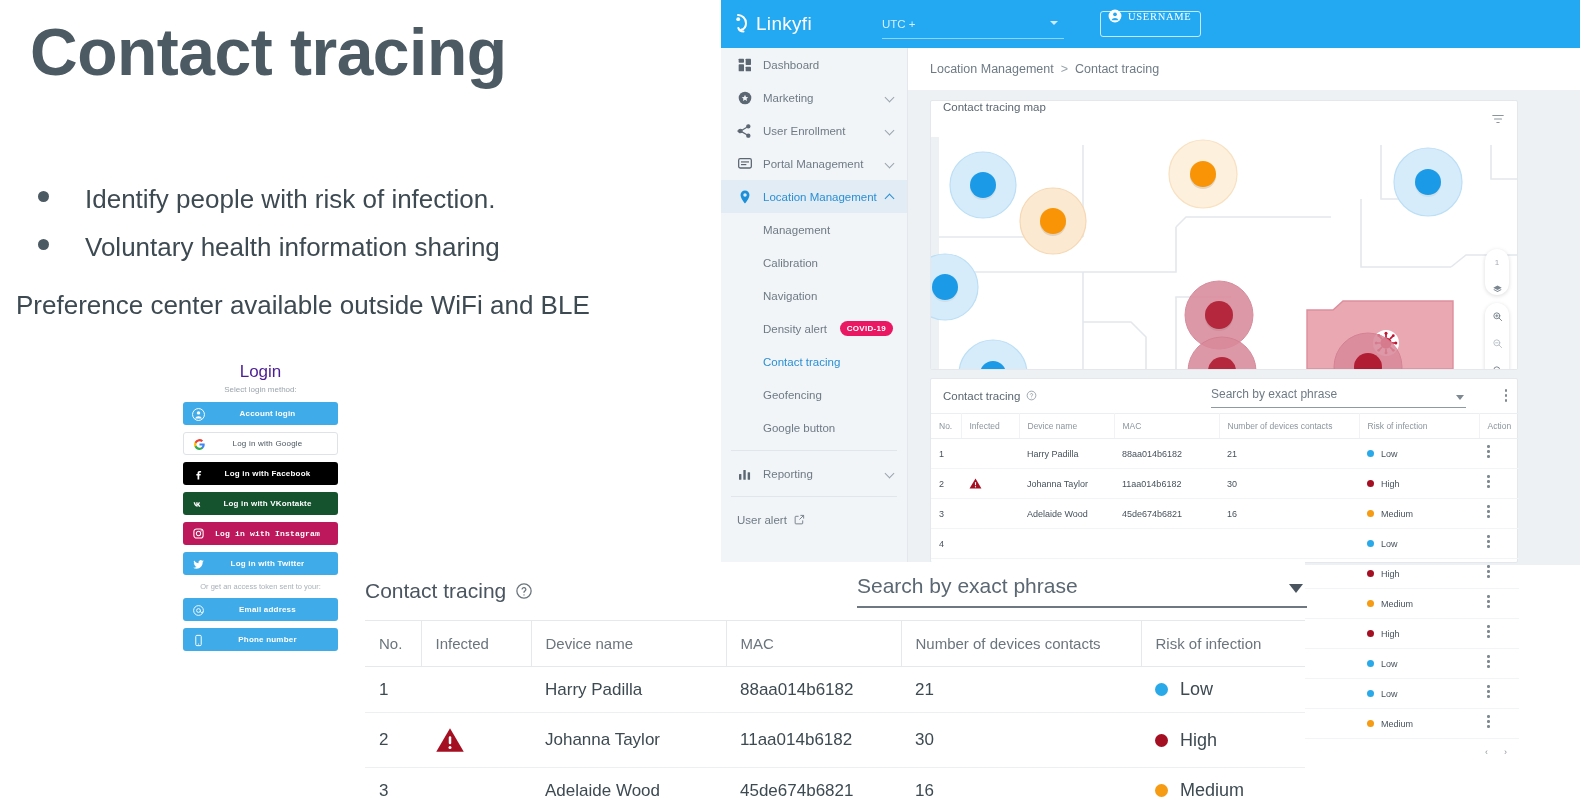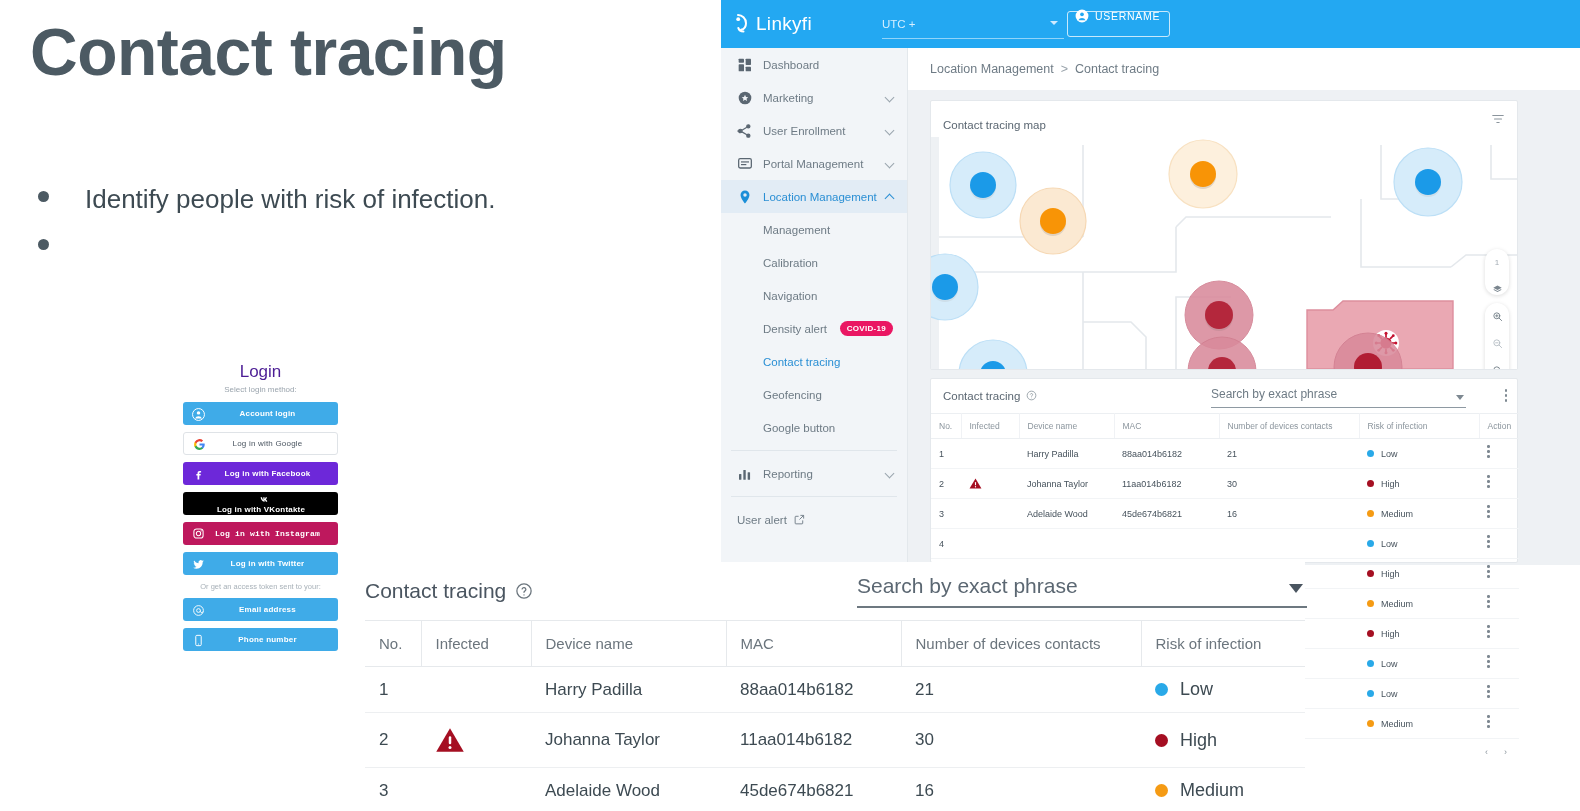--- a/index.html
+++ b/index.html
@@ -42,22 +42,22 @@
     padding-left: 9px; position: relative;
   }
   .login-btn .lbl {
     flex: 1; text-align: center; font-size: 8px; color: #fff;
     font-weight: bold; letter-spacing: .2px; padding-right: 8px;
   }
   .login-btn .ic { width: 13px; height: 13px; flex: none; }
   .lb-account { background: #3fabe8; }
   .lb-google  { background: #fff; border: 1px solid #dfe3e7; }
   .lb-google .lbl { color: #4a5560; font-weight: normal; }
-  .lb-facebook{ background: #6d28d9; }
-  .lb-vk      { background: #000000; flex-direction: column; }
+  .lb-facebook{ background: #000000; }
+  .lb-vk      { background: #14532d; }
   .lb-insta   { background: #be185d; font-family: Liberation Mono, monospace; }
   .lb-twitter { background: #3fabe8; }
   .lb-email   { background: #3fabe8; }
   .lb-phone   { background: #3fabe8; }
   .login-or { font-size: 7.5px; color: #a8b1b8; margin: 4px 0 7px; }
 
   
   .app { position: absolute; left: 721px; top: 0; width: 859px; height: 565px; }
   .topbar {
     position: absolute; left: 0; top: 0; width: 859px; height: 48px;
@@ -70,23 +70,23 @@
     border-bottom: 1px solid rgba(255,255,255,.5); color: #d5eeff; font-size: 11.5px;
   }
   #sel-site { width: 218px; margin-left: 165px; }
   #sel-tz   { width: 182px; margin-left: 18px; }
   .caret-dn {
     position: absolute; right: 6px; top: 12px;
     width: 0; height: 0; border-left: 4px solid transparent;
     border-right: 4px solid transparent; border-top: 4px solid #cfeaff;
   }
   .user-chip {
-    margin-left: 3px; height: 26px; border: 1px solid rgba(255,255,255,.75);
+    margin-left: 36px; height: 26px; border: 1px solid rgba(255,255,255,.75);
     border-radius: 3px; display: flex; align-items: center; padding: 0 9px 16px 7px;
-    color: #fff; font-size: 10.5px; letter-spacing: .7px;
+    color: #fff; font-size: 10.5px; letter-spacing: .7px; font-family: Liberation Serif, serif;
   }
 
   
   .sidebar {
     position: absolute; left: 0; top: 48px; width: 187px; height: 517px;
     background: #f2f5f8; border-right: 1px solid #e3e8ec;
   }
   .nav-item {
     height: 33px; display: flex; align-items: center;
     padding-left: 16px; font-size: 11.5px; color: #6e7b85; position: relative;
@@ -126,21 +126,21 @@
     padding-left: 22px; font-size: 12.5px; color: #6e7b85;
   }
   .crumbbar .sep { margin: 0 7px; color: #98a2aa; }
 
   .card {
     position: absolute; background: #fff; border: 1px solid #e4e8ec;
     border-radius: 2px;
   }
   #map-card { left: 22px; top: 52px; width: 588px; height: 270px; }
   .card-head {
-    height: 48px; display: flex; align-items: center; padding: 8px 12px;
+    height: 48px; display: flex; padding: 0 12px;
     font-size: 11.5px; color: #5b6772; border-bottom: 1px solid #eceff2;
     position: relative;
   }
   .map-body { position: absolute; left: 0; top: 36px; right: 0; bottom: 0;
     overflow: hidden; background: #fff; }
 
   .mapctl {
     position: absolute; right: 8px; background: #fff; border-radius: 15px;
     box-shadow: 0 1px 4px rgba(0,0,0,.14); width: 24px;
   }
@@ -226,23 +226,25 @@
 
   <div class="slide-title">Contact tracing</div>
 
   <div class="bullets">
     <div class="bullet">
       <span class="bullet-dot"></span>
       <span class="bullet-text">Identify people with risk of infection.</span>
     </div>
     <div class="bullet">
       <span class="bullet-dot"></span>
+      <span class="bullet-text">Voluntary health information sharing</span>
     </div>
   </div>
 
+  <div class="subline">Preference center available outside WiFi and BLE</div>
 
   <div class="login-card">
     <div class="login-title">Login</div>
     <div class="login-sub">Select login method:</div>
 
     <div class="login-btn lb-account">
       <span class="ic">
         <svg viewBox="0 0 24 24" width="13" height="13">
             <circle cx="12" cy="12" r="11" fill="none" stroke="#fff" stroke-width="1.8"></circle>
             <circle cx="12" cy="9" r="3.2" fill="#fff"></circle>

